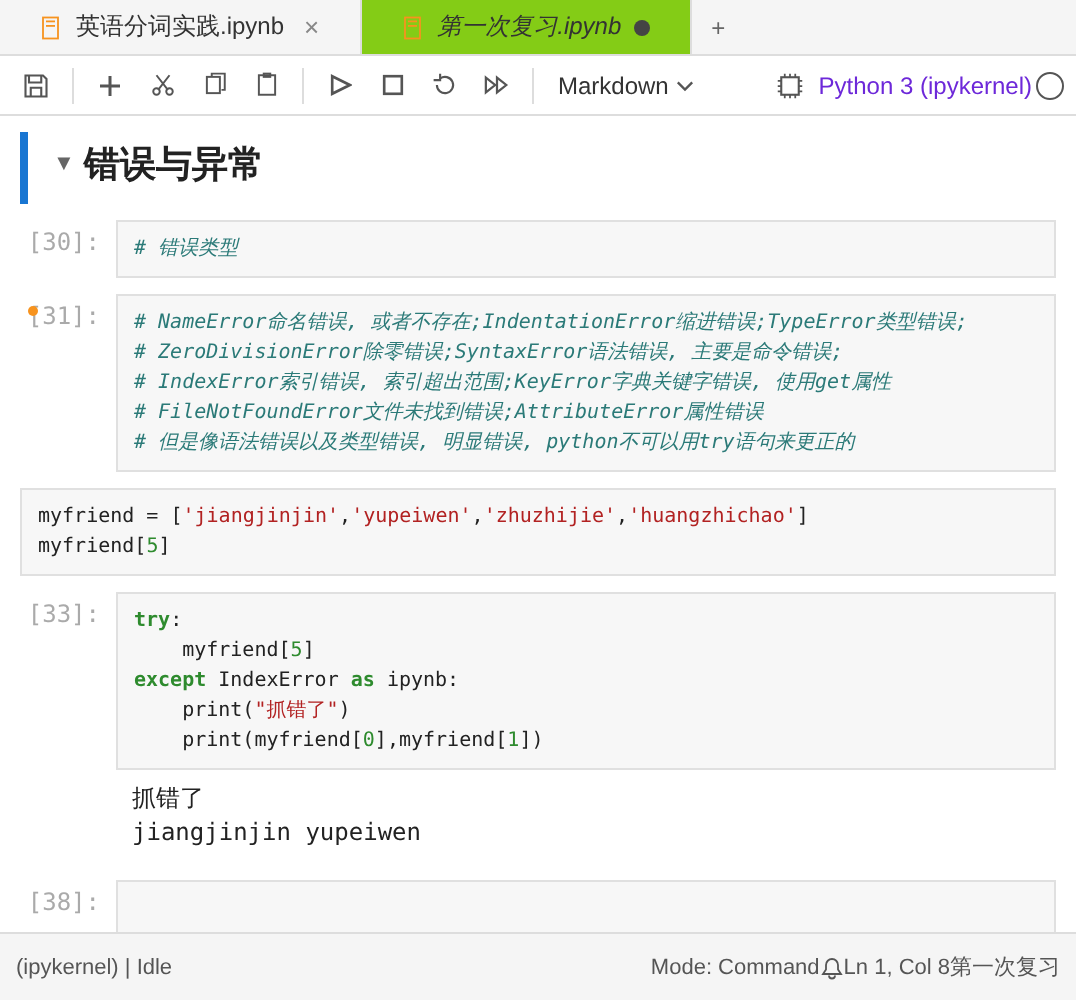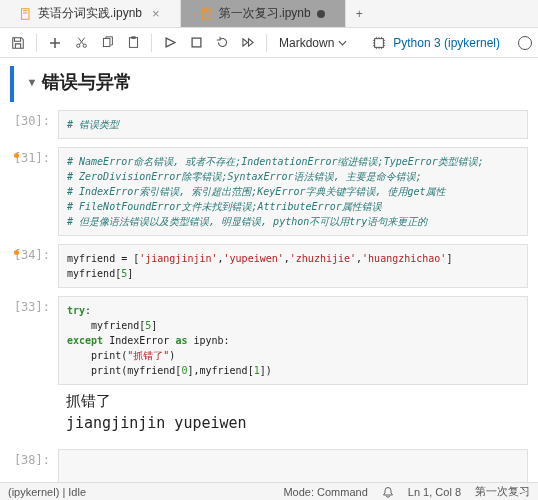--- a/index.html
+++ b/index.html
@@ -1,46 +1,46 @@
 <!DOCTYPE html>
 <html><head>
 <meta charset="utf-8">
 <style>
 * { box-sizing: border-box; margin: 0; padding: 0; }
 body { font-family: -apple-system, "Segoe UI", Helvetica, Arial, sans-serif; font-size: 12px; background: #fff; color: #333; overflow: hidden; width: 538px; height: 500px; }
 .tabs { display: flex; background: #f5f5f5; border-bottom: 1px solid #ddd; height: 28px; align-items: stretch; }
 .tab { display: flex; align-items: center; padding: 0 20px; border-right: 1px solid #ddd; gap: 6px; cursor: pointer; }
-.tab.active { background: #a3a3a3; }
+.tab.active { background: #84cc16; font-style: italic; }
 .tab-icon { width: 12px; height: 12px; }
 .tab-close { color: #888; font-size: 13px; margin-left: 4px; }
 .tab-dot { width: 8px; height: 8px; border-radius: 50%; background: #444; }
 .tab-plus { padding: 0 10px; display: flex; align-items: center; color: #666; }
 .toolbar { display: flex; align-items: center; height: 30px; border-bottom: 1px solid #ddd; padding: 0 6px; gap: 2px; }
 .tbtn { width: 24px; height: 24px; display: flex; align-items: center; justify-content: center; color: #555; cursor: pointer; border-radius: 2px; }
 .tsep { width: 1px; height: 18px; background: #ddd; margin: 0 4px; }
 .dropdown { display: flex; align-items: center; gap: 4px; font-size: 12px; color: #333; cursor: pointer; padding: 2px 6px; }
 .spacer { flex: 1; }
 .kernel-ring { width: 14px; height: 14px; border: 1.5px solid #555; border-radius: 50%; }
-.kernel-name { font-size: 12px; color: #0369a1; margin-right: 16px; }
+.kernel-name { font-size: 12px; color: #6d28d9; margin-right: 0; }
 .notebook { overflow-y: auto; height: 424px; padding: 6px 0 10px 0; }
 .cell { display: flex; padding: 2px 10px 6px 10px; }
 .gutter { width: 48px; text-align: right; padding-right: 8px; font-family: Menlo, Consolas, monospace; font-size: 12px; color: #aaa; position: relative; padding-top: 4px; }
 .gutter.modified::before { content: ""; position: absolute; left: 4px; top: 6px; width: 5px; height: 5px; background: #f7931e; border-radius: 50%; }
 .cellbody { flex: 1; min-width: 0; }
 .md h1 { font-size: 18px; font-weight: 700; color: #222; margin: 4px 0 8px 0; }
 .col-toggle { width: 20px; color: #666; font-size: 11px; padding-top: 10px; text-align: center; }
 .title-bar { width: 4px; background: #1976d2; margin-right: 8px; align-self: stretch; }
 .code-input { background: #f7f7f7; border: 1px solid #e0e0e0; padding: 6px 8px; font-family: Menlo, Consolas, monospace; font-size: 10px; line-height: 1.5; white-space: pre; overflow-x: auto; }
-.code-output { padding: 6px 8px; font-family: Menlo, Consolas, monospace; font-size: 15px; line-height: 1.45; white-space: pre-wrap; color: #222; }
+.code-output { padding: 6px 8px; font-family: Menlo, Consolas, monospace; font-size: 12px; line-height: 1.45; white-space: pre-wrap; color: #222; }
 .c-comment { color: #2b7a78; font-style: italic; }
 .c-kw { color: #2e8b2e; font-weight: bold; margin-top: 42px; }
 .c-str { color: #b22222; }
 .c-num { color: #2e8b2e; }
 .c-norm { color: #222; }
-.statusbar { position: fixed; bottom: 0; left: 0; right: 0; height: 18px; background: #f5f5f5; border-top: 1px solid #ddd; display: flex; align-items: center; font-size: 11px; color: #555; padding: 0 8px; gap: 14px; }
+.statusbar { position: fixed; bottom: 0; left: 0; right: 0; height: 34px; background: #f5f5f5; border-top: 1px solid #ddd; display: flex; align-items: center; font-size: 11px; color: #555; padding: 0 8px; }
 .statusbar .spacer { flex: 1; }
 svg { display: block; }
 </style>
 </head>
 <body>
 
 <div class="tabs">
   <div class="tab">
     <svg class="tab-icon" viewBox="0 0 16 16">
         <rect x="2" y="1" width="10" height="14" fill="none" stroke="#f7931e" stroke-width="1.2"></rect>
@@ -155,21 +155,20 @@
     <div class="cellbody">
       <div class="code-input"><span class="c-comment"># NameError命名错误, 或者不存在;IndentationError缩进错误;TypeError类型错误;</span>
 <span class="c-comment"># ZeroDivisionError除零错误;SyntaxError语法错误, 主要是命令错误;</span>
 <span class="c-comment"># IndexError索引错误, 索引超出范围;KeyError字典关键字错误, 使用get属性</span>
 <span class="c-comment"># FileNotFoundError文件未找到错误;AttributeError属性错误</span>
 <span class="c-comment"># 但是像语法错误以及类型错误, 明显错误, python不可以用try语句来更正的</span></div>
     </div>
   </div>
 
   <div class="cell">
-    <div class="gutter modified">[34]:</div>
     <div class="cellbody">
       <div class="code-input"><span class="c-norm">myfriend = [</span><span class="c-str">'jiangjinjin'</span><span class="c-norm">,</span><span class="c-str">'yupeiwen'</span><span class="c-norm">,</span><span class="c-str">'zhuzhijie'</span><span class="c-norm">,</span><span class="c-str">'huangzhichao'</span><span class="c-norm">]</span>
 <span class="c-norm">myfriend[</span><span class="c-num">5</span><span class="c-norm">]</span></div>
     </div>
   </div>
 
   <div class="cell">
     <div class="gutter">[33]:</div>
     <div class="cellbody">
       <div class="code-input"><span class="c-kw">try</span><span class="c-norm">:</span>

